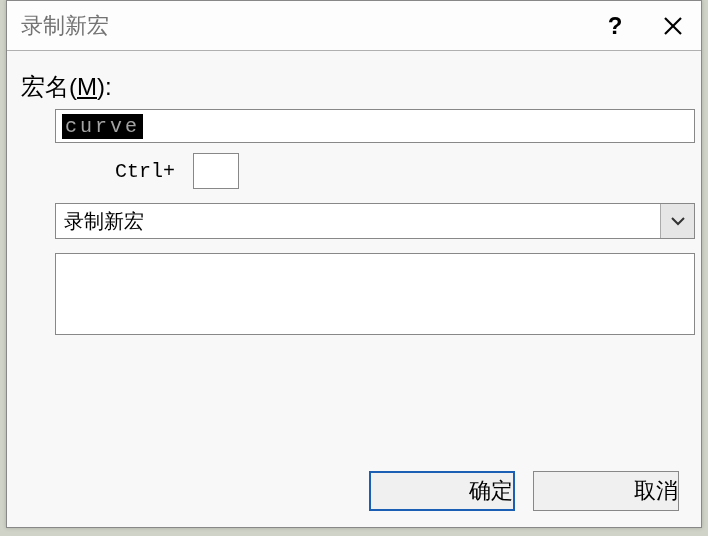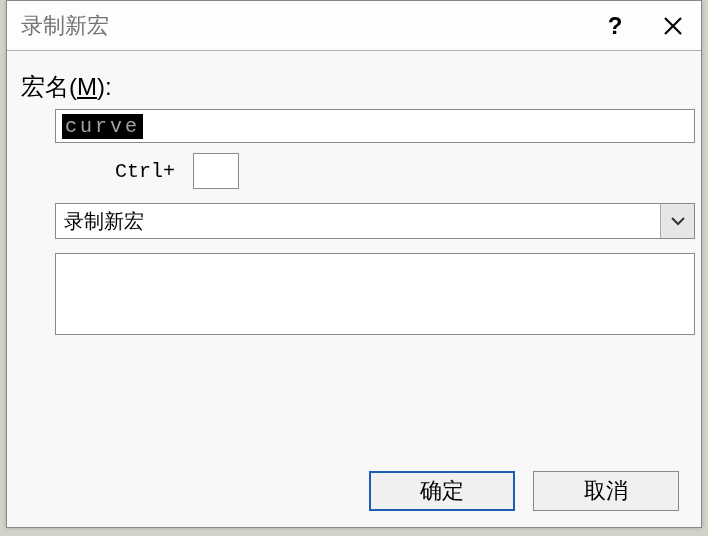--- a/index.html
+++ b/index.html
@@ -146,21 +146,21 @@
   }
   .dlg-button {
     width: 146px;
     height: 40px;
     font-size: 22px;
     background: #f0f0f0;
     border: 1px solid #888;
     cursor: pointer;
     display: flex;
     align-items: center;
-    justify-content: center;
+    justify-content: flex-end;
   }
   .dlg-button.primary {
     border: 2.5px solid #1a5fb4;
   }
 </style>
 </head>
 <body>
 
 <div class="dialog">
 

